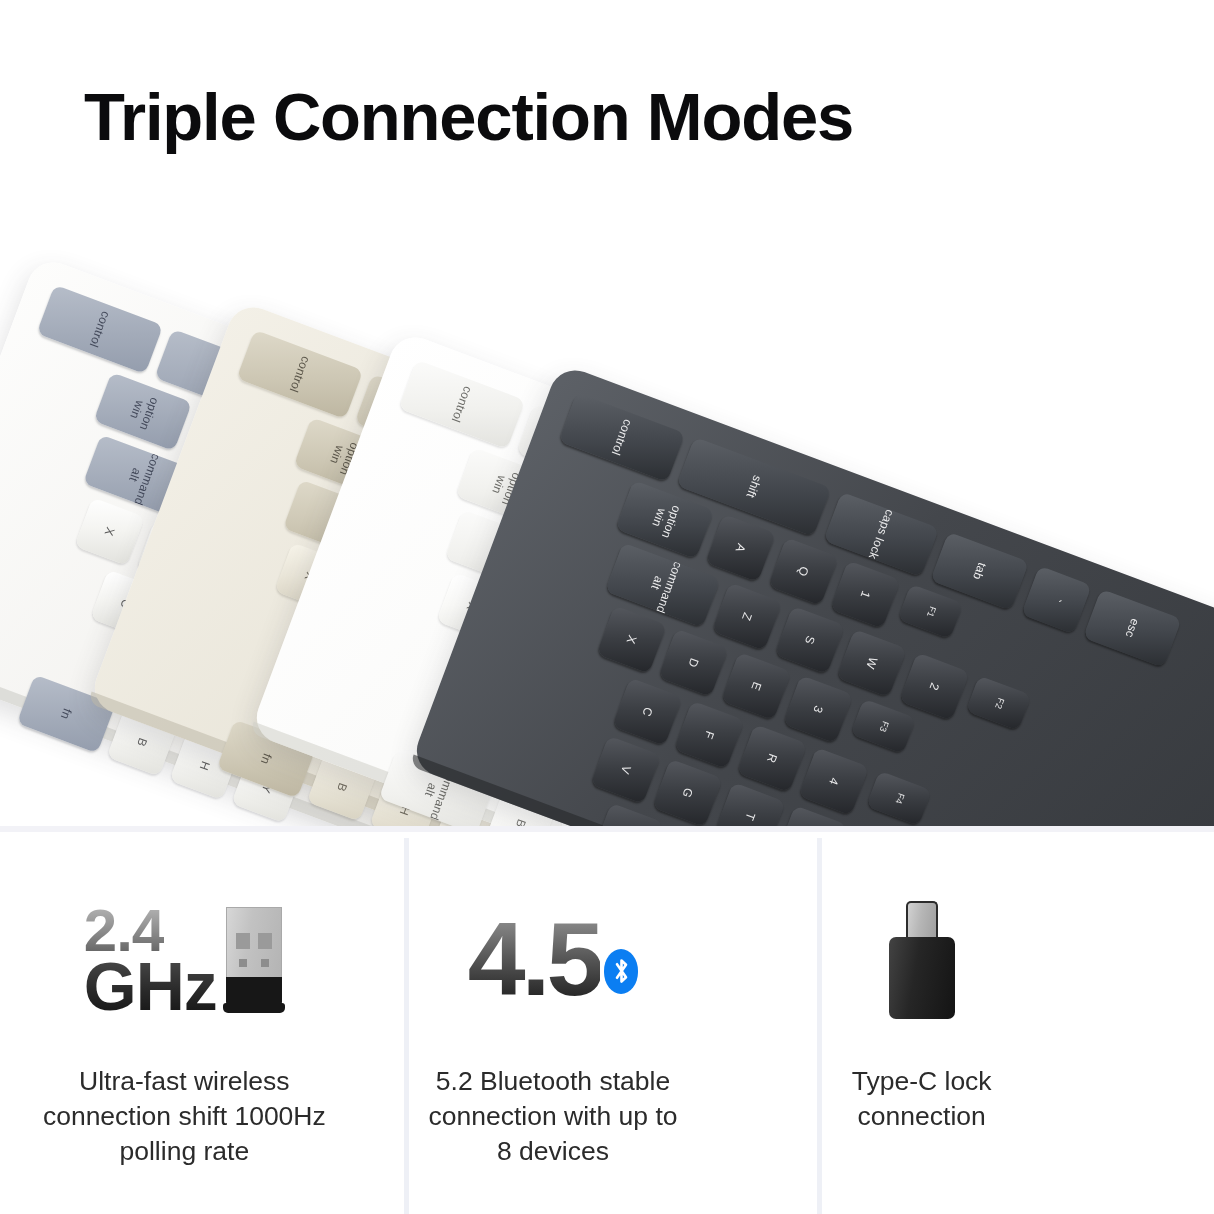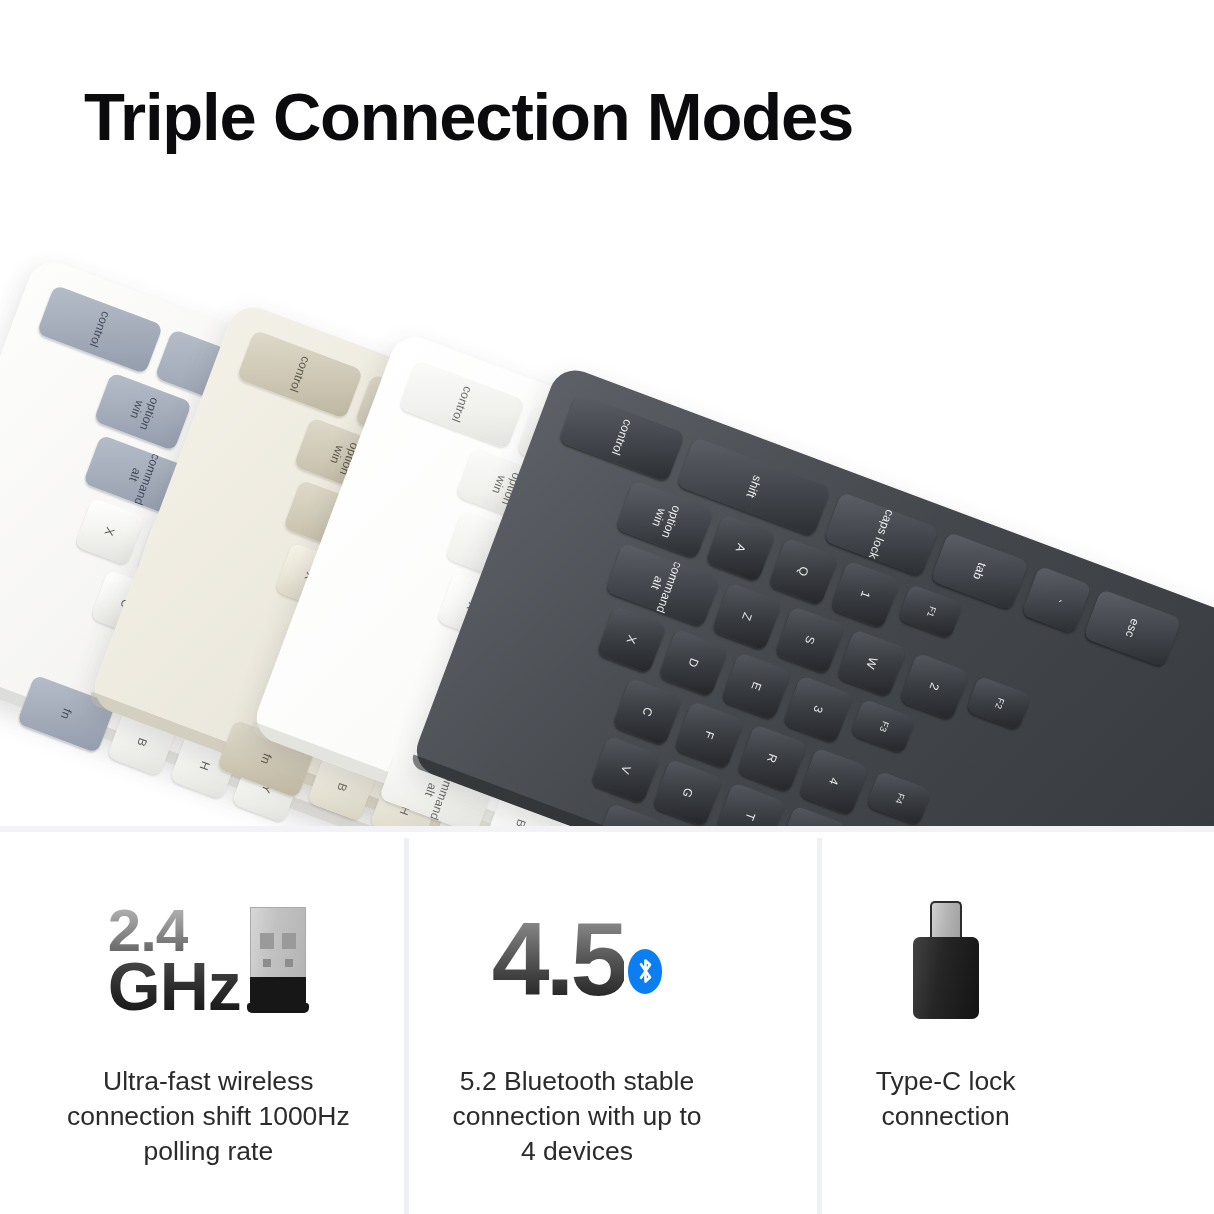--- a/index.html
+++ b/index.html
@@ -199,21 +199,20 @@
   .vrule.v2 { left: 817px; }
 
   
   .panels {
     position: absolute;
     left: 0;
     top: 832px;
     width: 1106px;
     height: 382px;
     display: flex;
-    margin-left: 24px;
   }
   .panel {
     flex: 1 1 0;
     position: relative;
     display: flex;
     flex-direction: column;
     align-items: center;
   }
   .panel-visual {
     height: 160px;
@@ -640,21 +639,21 @@
         <div class="bt-num">4.5</div>
         <div class="bt-badge">
           <svg class="ic" width="19" height="28" viewBox="0 0 19 28" aria-hidden="true">
             <path d="M5 7.2 L14 20.2 L9.5 24.5 L9.5 3.5 L14 7.8 L5 20.8" fill="none" stroke="#ffffff" stroke-width="2.6" stroke-linecap="round" stroke-linejoin="round"></path>
           </svg>
         </div>
       </div>
     </div>
     <div class="panel-caption">5.2 Bluetooth stable
 connection with up to
-4 devices</div>
+8 devices</div>
   </div>
 
   <div class="panel">
     <div class="panel-visual">
       <div class="typec">
         <div class="tip"></div>
         <div class="body"></div>
       </div>
     </div>
     <div class="panel-caption">Type-C lock

